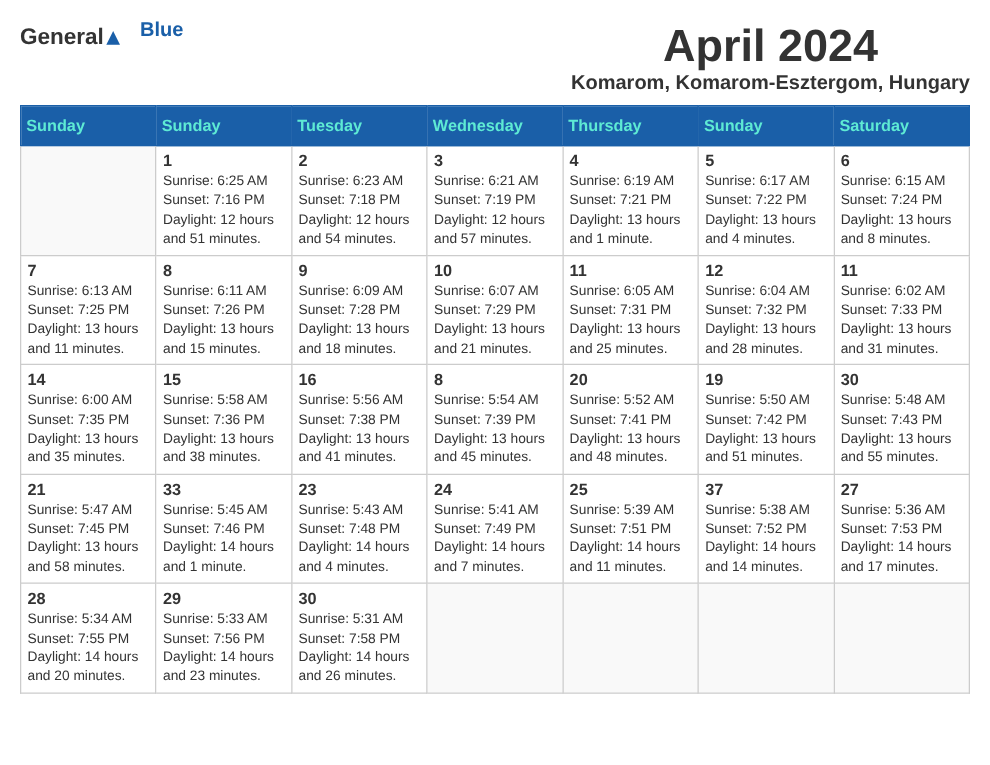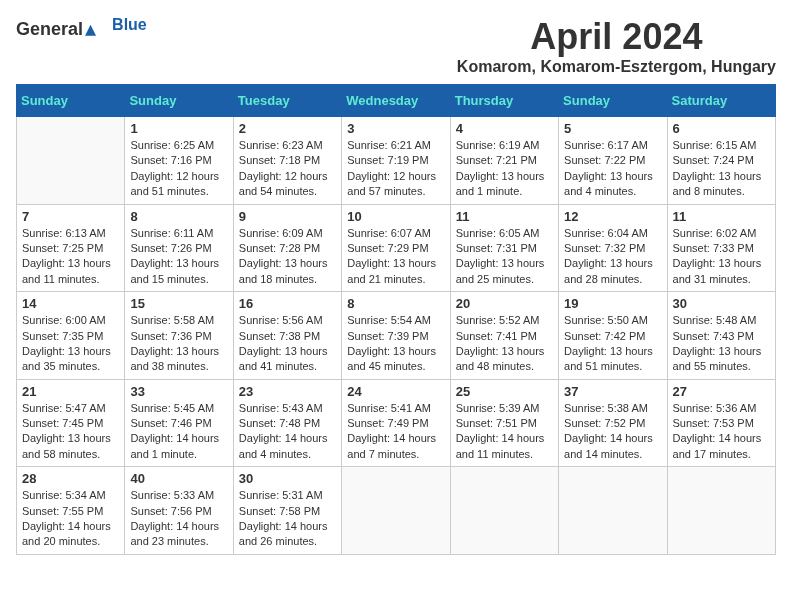--- a/index.html
+++ b/index.html
@@ -237,21 +237,21 @@
           <span class="day-number">27</span>
           <div class="day-info">Sunrise: 5:36 AM<br>Sunset: 7:53 PM<br>Daylight: 14 hours<br>and 17 minutes.</div>
         </td>
       </tr>
       <tr>
         <td>
           <span class="day-number">28</span>
           <div class="day-info">Sunrise: 5:34 AM<br>Sunset: 7:55 PM<br>Daylight: 14 hours<br>and 20 minutes.</div>
         </td>
         <td>
-          <span class="day-number">40</span>
+          <span class="day-number">29</span>
           <div class="day-info">Sunrise: 5:33 AM<br>Sunset: 7:56 PM<br>Daylight: 14 hours<br>and 23 minutes.</div>
         </td>
         <td>
           <span class="day-number">30</span>
           <div class="day-info">Sunrise: 5:31 AM<br>Sunset: 7:58 PM<br>Daylight: 14 hours<br>and 26 minutes.</div>
         </td>
         <td class="empty-cell"></td>
         <td class="empty-cell"></td>
         <td class="empty-cell"></td>
         <td class="empty-cell"></td>

